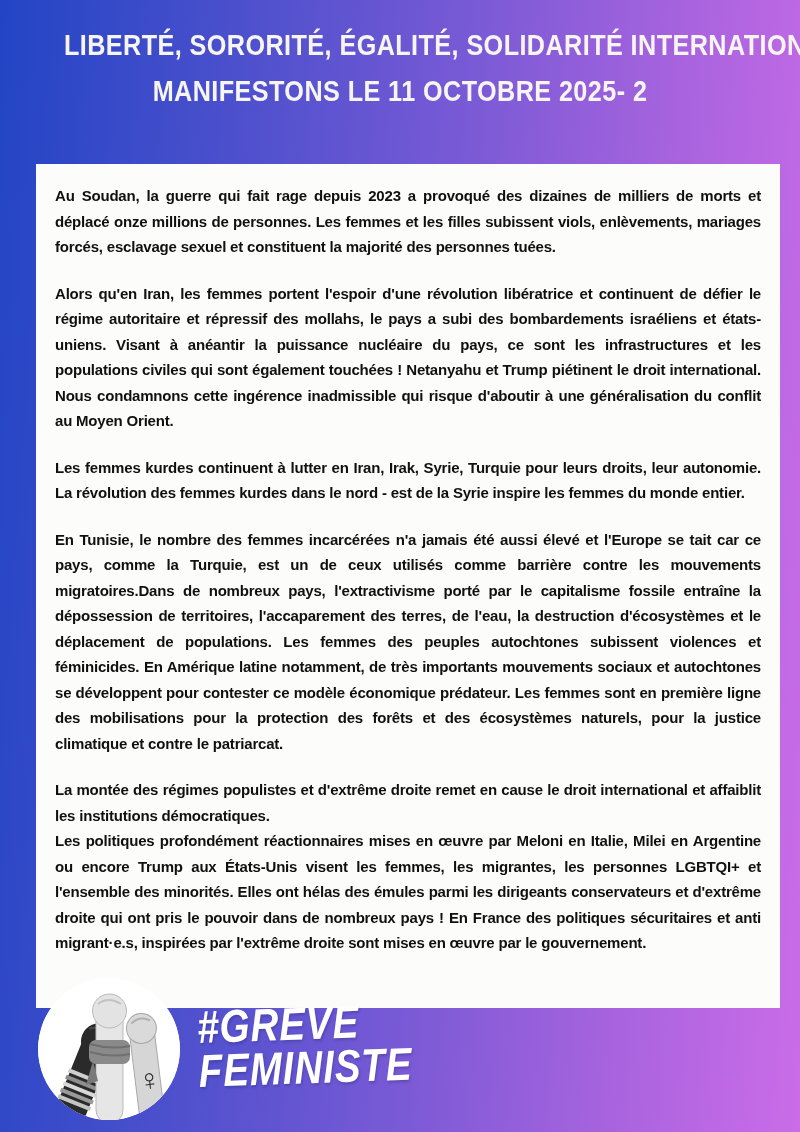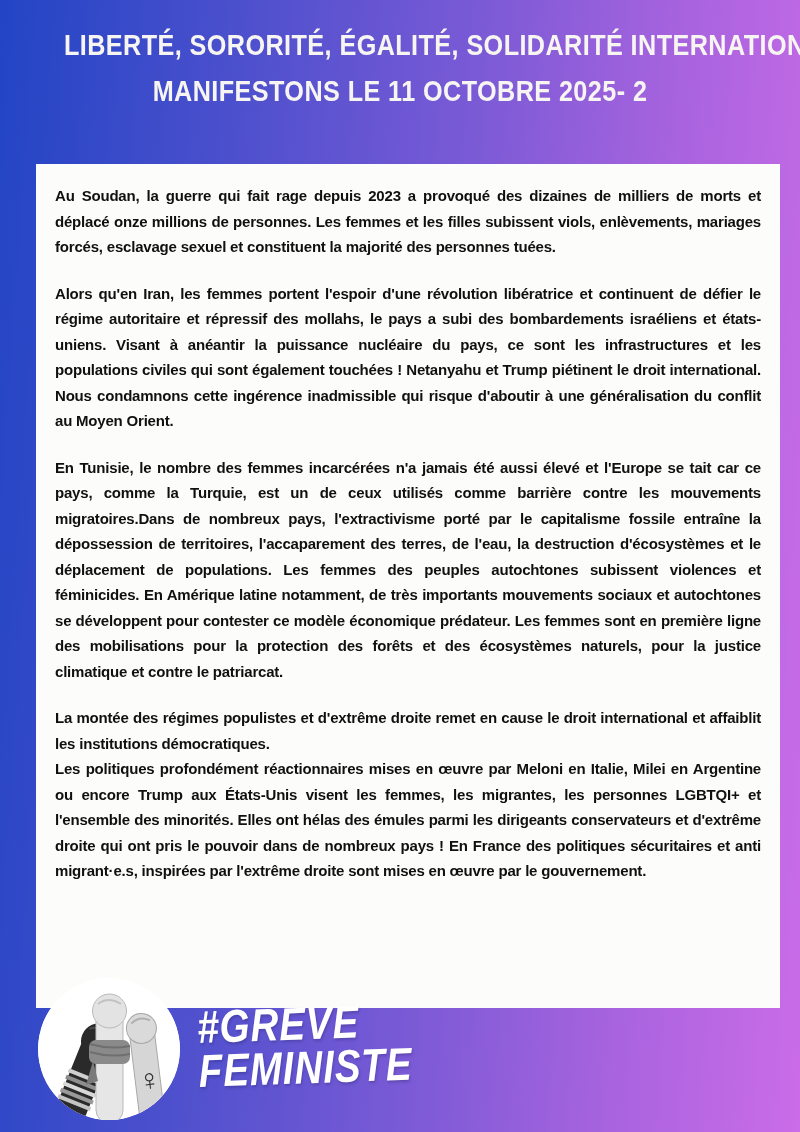--- a/index.html
+++ b/index.html
@@ -80,20 +80,21 @@
 <div class="page">
 
   <div class="header">
     <div class="title-line">LIBERTÉ, SORORITÉ, ÉGALITÉ, SOLIDARITÉ INTERNATIONALE</div>
     <div class="title-line">MANIFESTONS LE 11 OCTOBRE 2025- 2</div>
   </div>
 
   <div class="card">
     <p>Au Soudan, la guerre qui fait rage depuis 2023 a provoqué des dizaines de milliers de morts et déplacé onze millions de personnes. Les femmes et les filles subissent viols, enlèvements, mariages forcés, esclavage sexuel et constituent la majorité des personnes tuées.</p>
     <p>Alors qu'en Iran, les femmes portent l'espoir d'une révolution libératrice et continuent de défier le régime autoritaire et répressif des mollahs, le pays a subi des bombardements israéliens et états-uniens. Visant à anéantir la puissance nucléaire du pays, ce sont les infrastructures et les populations civiles qui sont également touchées ! Netanyahu et Trump piétinent le droit international. Nous condamnons cette ingérence inadmissible qui risque d'aboutir à une généralisation du conflit au Moyen Orient.</p>
+    <p>Les femmes kurdes continuent à lutter en Iran, Irak, Syrie, Turquie pour leurs droits, leur autonomie. La révolution des femmes kurdes dans le nord - est de la Syrie inspire les femmes du monde entier.</p>
     <p>En Tunisie, le nombre des femmes incarcérées n'a jamais été aussi élevé et l'Europe se tait car ce pays, comme la Turquie, est un de ceux utilisés comme barrière contre les mouvements migratoires.Dans de nombreux pays, l'extractivisme porté par le capitalisme fossile entraîne la dépossession de territoires, l'accaparement des terres, de l'eau, la destruction d'écosystèmes et le déplacement de populations. Les femmes des peuples autochtones subissent violences et féminicides. En Amérique latine notamment, de très importants mouvements sociaux et autochtones se développent pour contester ce modèle économique prédateur. Les femmes sont en première ligne des mobilisations pour la protection des forêts et des écosystèmes naturels, pour la justice climatique et contre le patriarcat.</p>
     <p>La montée des régimes populistes et d'extrême droite remet en cause le droit international et affaiblit les institutions démocratiques.
 Les politiques profondément réactionnaires mises en œuvre par Meloni en Italie, Milei en Argentine ou encore Trump aux États-Unis visent les femmes, les migrantes, les personnes LGBTQI+ et l'ensemble des minorités. Elles ont hélas des émules parmi les dirigeants conservateurs et d'extrême droite qui ont pris le pouvoir dans de nombreux pays ! En France des politiques sécuritaires et anti migrant·e.s, inspirées par l'extrême droite sont mises en œuvre par le gouvernement.</p>
   </div>
 
   <div class="footer">
     <div class="photo-circle">
       <svg width="142" height="142" viewBox="0 0 142 142" aria-hidden="true">
         <circle cx="71" cy="71" r="71" fill="#ffffff"></circle>
 

